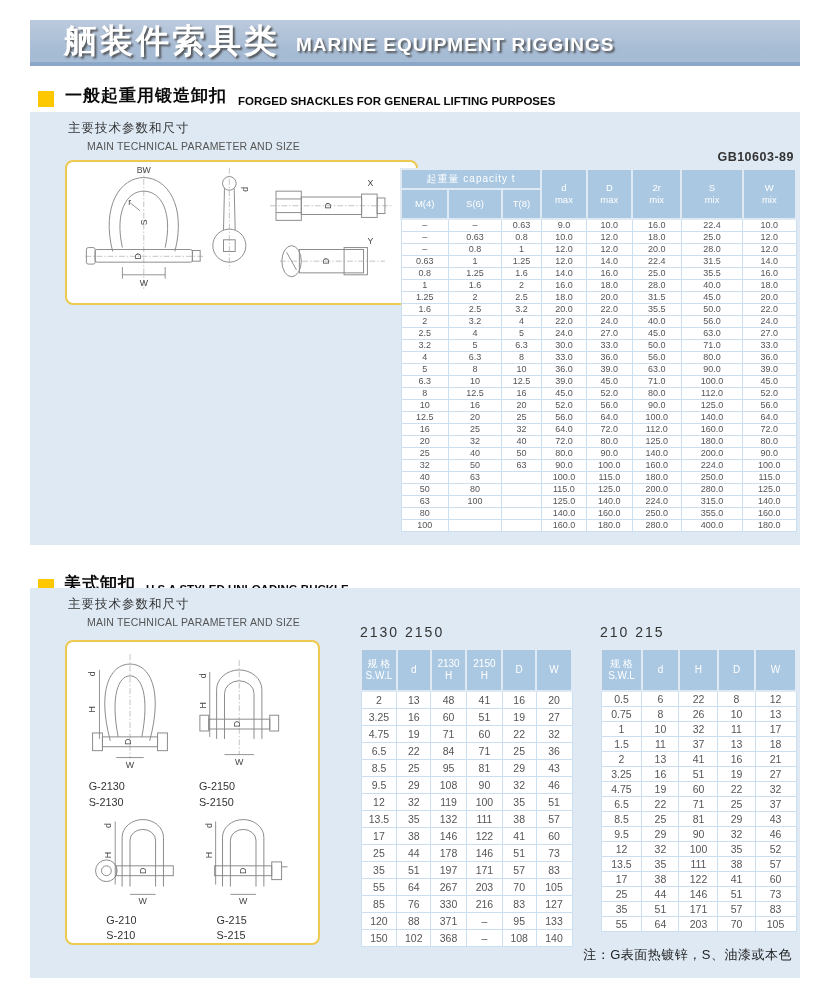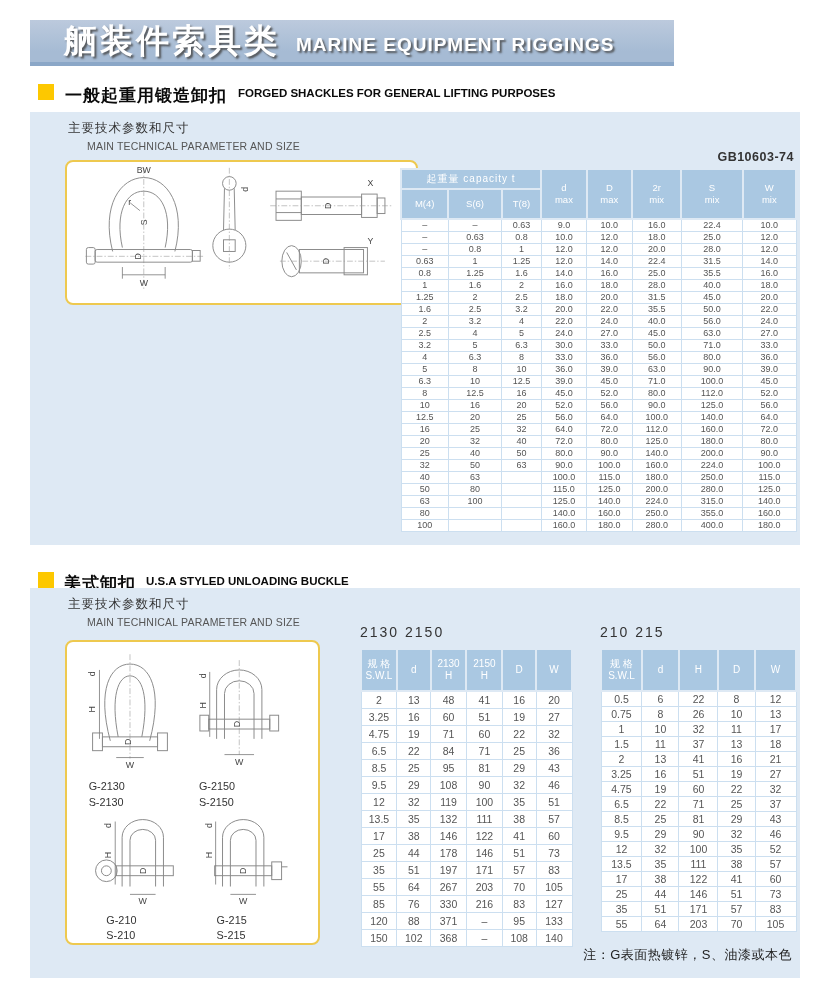--- a/index.html
+++ b/index.html
@@ -1,31 +1,31 @@
 <!DOCTYPE html>
 <html style="--banner_blue_light: #bccadd; --banner_blue: #a6bbd4; --banner_blue_dark: #8ba7c7; --panel_blue: #dee9f4; --table_header_blue: #aac8e2; --bullet_yellow: #fdc800; --box_border_yellow: #eec94f;"><head>
 <meta charset="utf-8">
 <style>
   * { margin:0; padding:0; box-sizing:border-box; }
   html,body { background:#fff; }
   body { font-family:"Liberation Sans","DejaVu Sans",sans-serif; }
   #page { position:relative; width:830px; height:1000px; background:#fff; overflow:hidden; }
 
   
-  .banner { position:absolute; left:30px; top:20px; width:644px; height:46px;
+  .banner { position:absolute; left:30px; top:20px; width:770px; height:46px;
     background:linear-gradient(180deg, var(--banner_blue_light) 0%, var(--banner_blue) 75%, var(--banner_blue) 100%);
     border-bottom:4px solid var(--banner_blue_dark);
     display:flex; align-items:center; padding-left:34px; gap:16px; }
   .banner-cn { font-size:33px; font-weight:bold; color:#fff; letter-spacing:3px;
     text-shadow:2px 2px 2px rgba(70,70,70,.85); white-space:nowrap; }
   .banner-en { font-size:19px; font-weight:bold; color:#fff; letter-spacing:1px;
     text-shadow:2px 2px 2px rgba(70,70,70,.85); white-space:nowrap; padding-top:8px; }
 
   
-  .sec-head { position:absolute; left:38px; display:flex; align-items:flex-start; gap:11px; }
+  .sec-head { position:absolute; left:38px; display:flex; align-items:flex-end; gap:11px; }
   .bullet { width:16px; height:16px; background:var(--bullet_yellow); flex:none; }
   .sec-cn { font-size:17px; font-weight:bold; color:#0a0a0a; letter-spacing:1px; white-space:nowrap; }
   .sec-en { font-size:11.5px; font-weight:bold; color:#0a0a0a; white-space:nowrap; padding-top:3px; }
 
   
   .panel { position:absolute; left:30px; width:770px; background:var(--panel_blue); }
   #panel1 { top:112px; height:433px; }
   #panel2 { top:588px; height:390px; }
   .subtitle { position:absolute; left:38px; top:8px; }
   .subtitle .cn { font-size:12.5px; color:#333; letter-spacing:1px; }
@@ -84,21 +84,21 @@
     <span class="bullet"></span>
     <span class="sec-cn">一般起重用锻造卸扣</span>
     <span class="sec-en">FORGED SHACKLES FOR GENERAL LIFTING PURPOSES</span>
   </div>
 
   <div class="panel" id="panel1">
     <div class="subtitle">
       <div class="cn">主要技术参数和尺寸</div>
       <div class="en">MAIN TECHNICAL PARAMETER AND SIZE</div>
     </div>
-    <div class="gb-label">GB10603-74</div>
+    <div class="gb-label">GB10603-89</div>
 
     <div class="diagram-box" id="dbox1">
       <svg viewBox="0 0 325 145">
 
         <path class="lineart" d="M30,92 C18,45 38,16 62,16 C86,16 106,45 94,92"></path>
         <path class="lineart" d="M40,88 C32,52 44,30 62,30 C80,30 92,52 84,88"></path>
         <line class="centerline" x1="62" y1="6" x2="62" y2="132"></line>
         <line class="centerline" x1="2" y1="97" x2="124" y2="97"></line>
         <rect class="lineart" x="12" y="90" width="100" height="13" rx="2"></rect>
         <rect class="lineart" x="3" y="88" width="9" height="17" rx="2"></rect>

